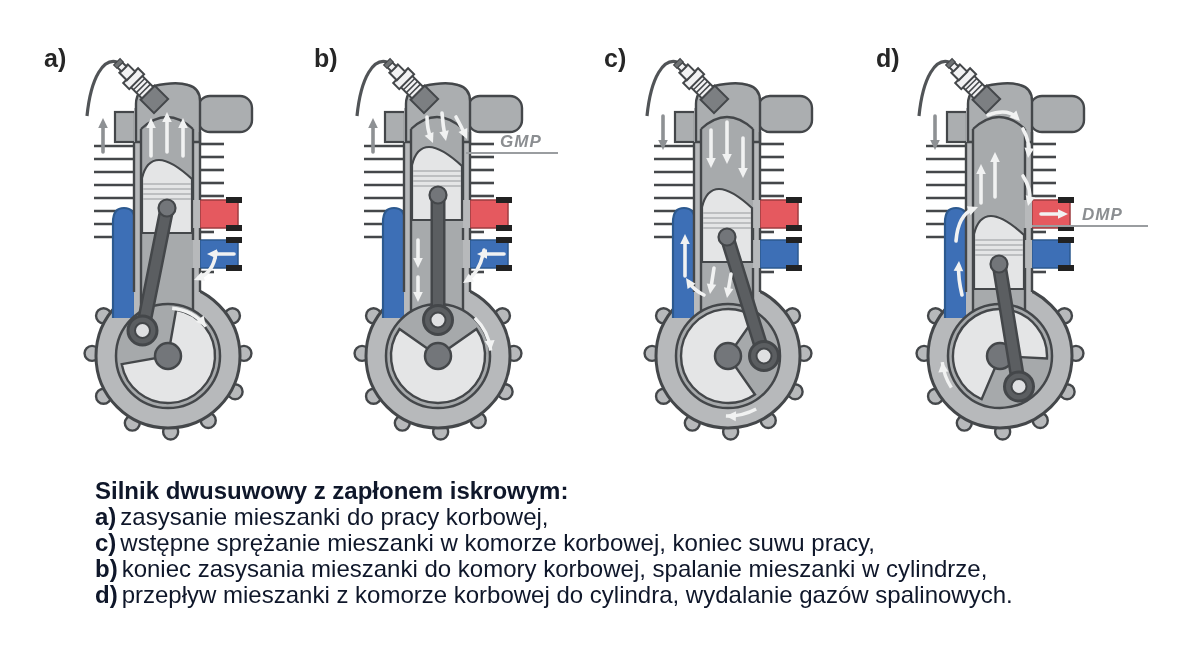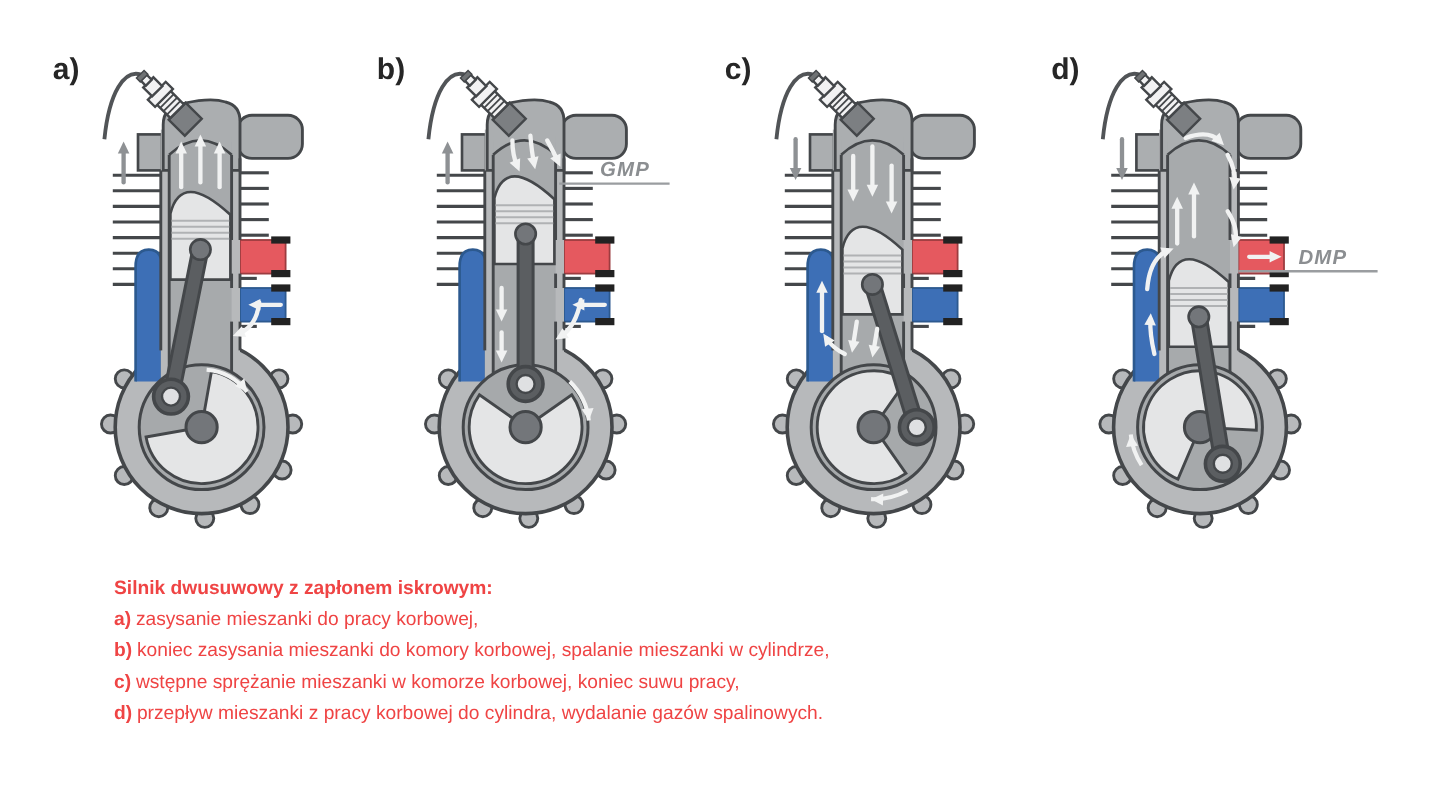--- a/index.html
+++ b/index.html
@@ -1,21 +1,21 @@
 <!DOCTYPE html>
 <html><head>
 <meta charset="utf-8">
 <style>
   html,body{margin:0;padding:0;background:#ffffff;}
   .stage{position:relative;width:1200px;height:667px;background:#ffffff;
          font-family:"Liberation Sans",sans-serif;overflow:hidden;}
   .panel{position:absolute;top:0;width:300px;height:468px;}
   .panel svg{position:absolute;left:0;top:0;}
   .panel-label{position:absolute;left:14px;top:44px;font-size:25px;font-weight:bold;color:#262626;}
-  .caption{position:absolute;left:95px;top:478px;color:#ef4444;font-size:16px;line-height:26px;white-space:nowrap;}
+  .caption{position:absolute;left:95px;top:478px;color:#0f172a;font-size:24px;line-height:26px;white-space:nowrap;}
   .caption-title{font-weight:bold;}
   .cap-line b{font-weight:bold;margin-right:4px;}
 </style>
 </head>
 <body>
 
 <div class="stage">
   <div id="panels">
       <div class="panel" style="left: 30px;">
         <div class="panel-label">a)</div>
@@ -497,18 +497,18 @@
             <line x1="170" y1="226" x2="286" y2="226" stroke="#9a9da0" stroke-width="2"></line>
             <text x="220" y="220" fill="#8b8e91" font-size="17" font-style="italic" font-weight="bold" letter-spacing="1" font-family="&quot;Liberation Sans&quot;,sans-serif">DMP</text>
           </g>
         </svg>
       </div>
     </div>
   <div class="caption">
     <div class="caption-title">Silnik dwusuwowy z zapłonem iskrowym:</div>
     <div id="caption-items">
         <div class="cap-line"><b>a)</b><span>zasysanie mieszanki do pracy korbowej,</span></div>
+        <div class="cap-line"><b>c)</b><span>wstępne sprężanie mieszanki w komorze korbowej, koniec suwu pracy,</span></div>
         <div class="cap-line"><b>b)</b><span>koniec zasysania mieszanki do komory korbowej, spalanie mieszanki w cylindrze,</span></div>
-        <div class="cap-line"><b>c)</b><span>wstępne sprężanie mieszanki w komorze korbowej, koniec suwu pracy,</span></div>
-        <div class="cap-line"><b>d)</b><span>przepływ mieszanki z pracy korbowej do cylindra, wydalanie gazów spalinowych.</span></div>
+        <div class="cap-line"><b>d)</b><span>przepływ mieszanki z komorze korbowej do cylindra, wydalanie gazów spalinowych.</span></div>
       </div>
   </div>
 </div>
 
 </body></html>

